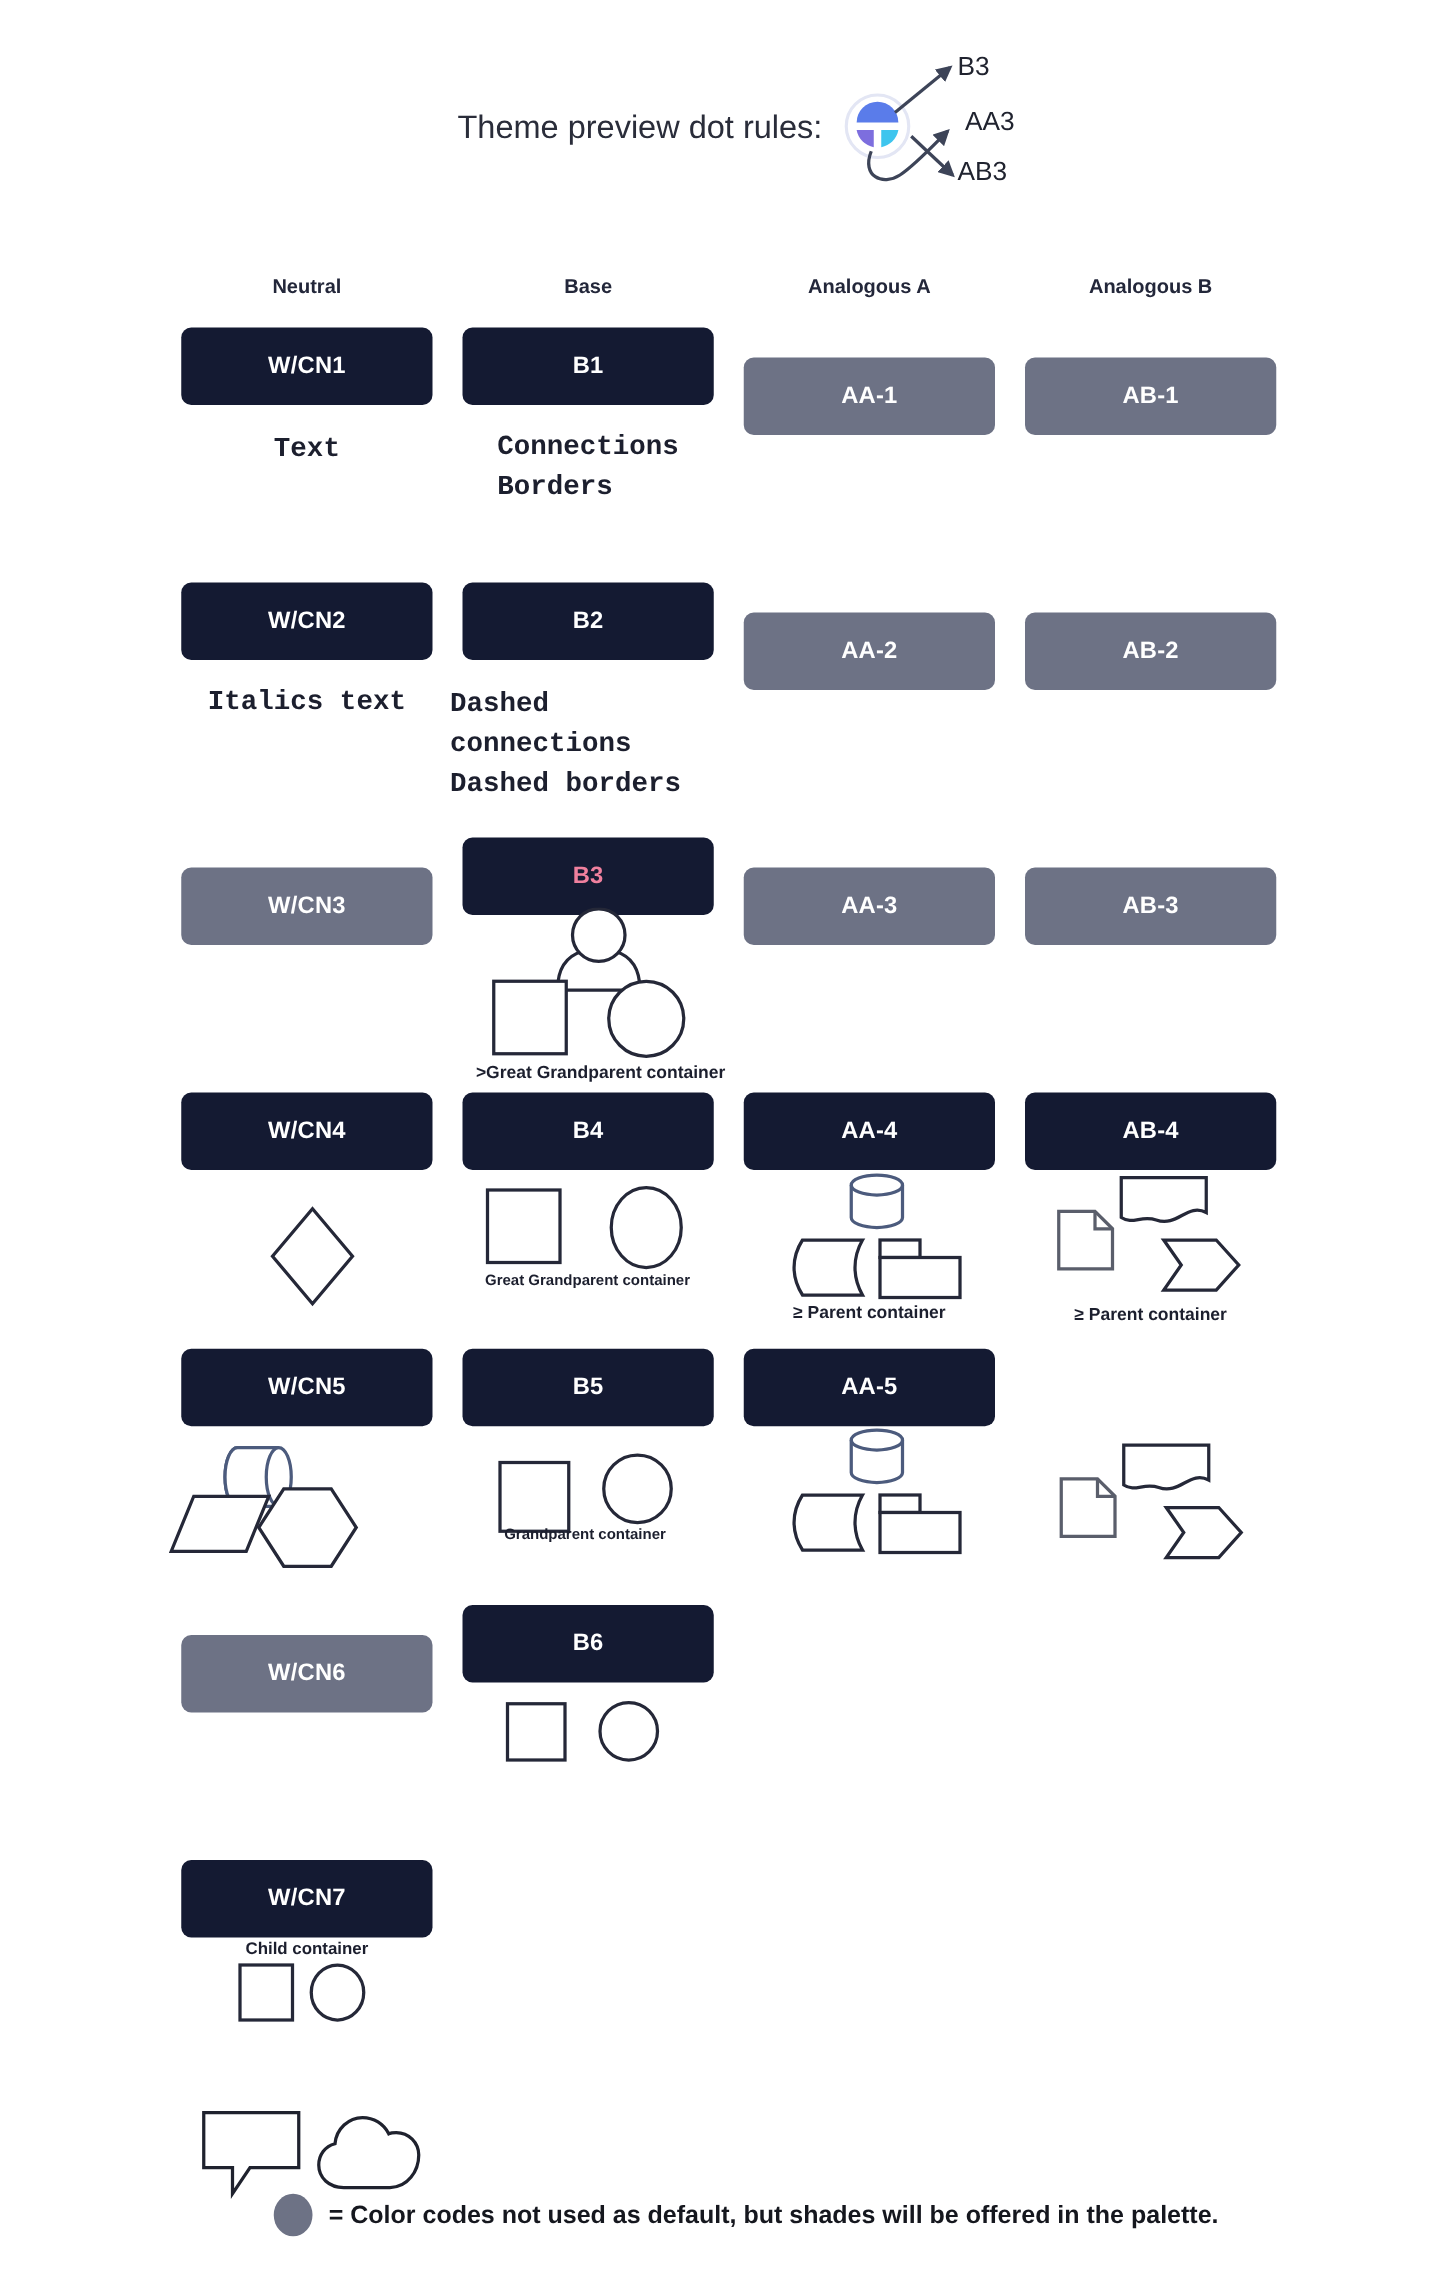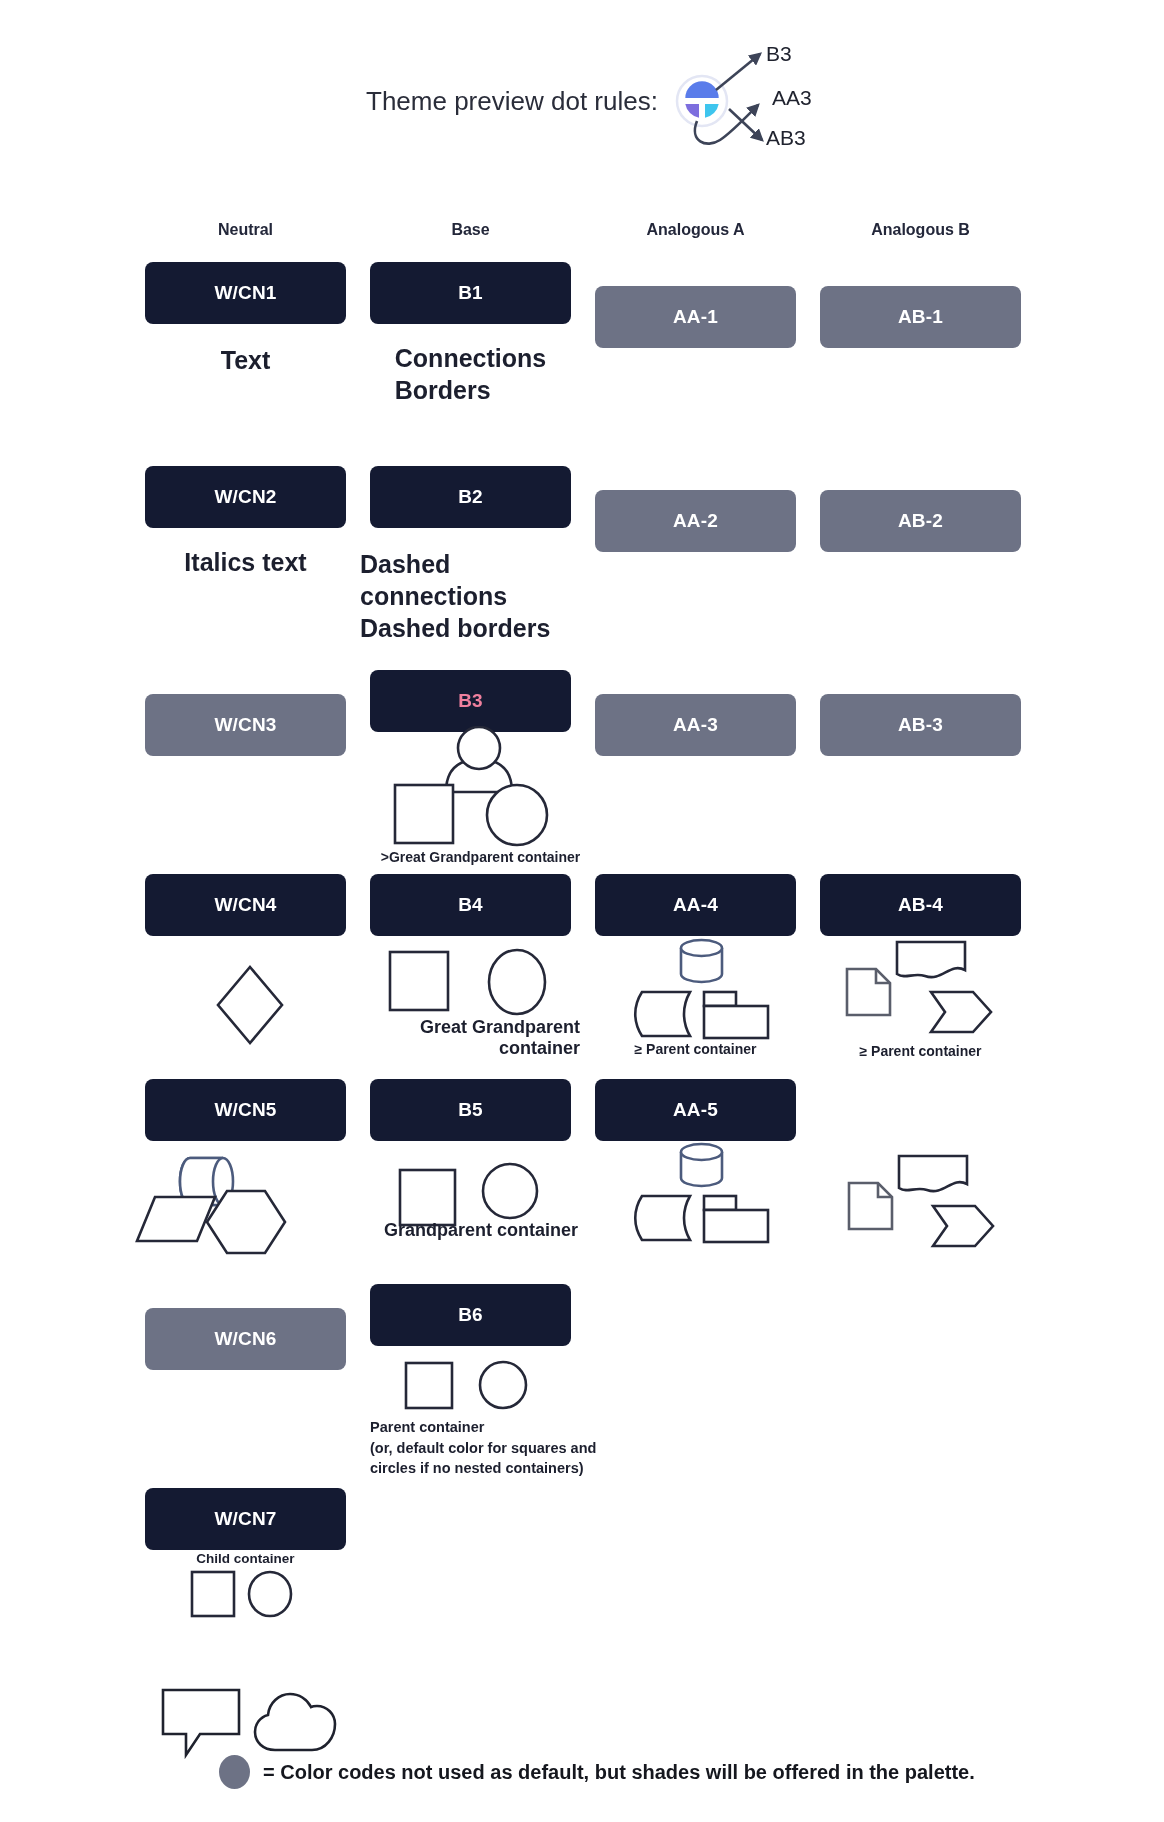--- a/index.html
+++ b/index.html
@@ -8,24 +8,24 @@
   .title{position:absolute;left:366px;top:86px;font-size:26px;font-weight:400;color:#2a2d3a;}
   .dlabel{position:absolute;font-size:21px;font-weight:400;color:#20232f;}
   .hdr{position:absolute;width:201px;text-align:center;font-weight:700;font-size:16px;color:#23273a;}
   .swatch{position:absolute;width:201px;height:62px;border-radius:8px;display:flex;align-items:center;
           justify-content:center;font-weight:700;font-size:19px;letter-spacing:.2px;color:#ffffff;}
   .dark{background:#141a32;}
   .gray{background:#6d7285;margin-top:24px;}
   .pink-text{color:#f0809e;}
   .cap{position:absolute;font-weight:700;color:#1c1f2e;}
   .center{text-align:center;}
-  .stack{line-height:32px;font-size:25px;}
+  .stack{line-height:32px;font-size:22px;font-family:Liberation Mono, monospace;}
   .stack-inner{display:inline-block;text-align:left;}
   .small{font-size:14px;}
-  .mid{font-size:18px;text-align:right;}
+  .mid{font-size:12px;}
   .b6cap{font-size:14.5px;line-height:20.5px;text-align:left;}
   .shape{position:absolute;}
   .legend-dot{position:absolute;left:219px;top:1755px;width:31px;height:34px;border-radius:50%;background:#6d7285;}
   .legend-text{position:absolute;left:263px;top:1757px;font-size:20px;font-weight:700;line-height:31px;color:#15171e;}
 </style>
 </head>
 <body>
 
 <div class="canvas">
 
@@ -160,25 +160,20 @@
     <path d="M 101,56 L 143,56 L 161,76 L 143,96 L 101,96 L 115,76 Z" stroke="#252838"></path>
   </svg>
 
   <div class="swatch gray" style="left:145px;top:1284px">W/CN6</div>
   <div class="swatch dark" style="left:370px;top:1284px">B6</div>
 
   <svg class="shape" style="left:404px;top:1356px" width="130" height="56" viewBox="0 0 130 56" fill="#ffffff" stroke="#252838" stroke-width="2.6">
     <rect x="2" y="7" width="46" height="45"></rect>
     <circle cx="99" cy="29" r="23"></circle>
   </svg>
-  <div class="cap b6cap" style="left:370px;top:1417px;width:230px">
-    <div>Parent container</div>
-    <div>(or, default color for squares and</div>
-    <div>circles if no nested containers)</div>
-  </div>
 
   <div class="swatch dark" style="left:145px;top:1488px">W/CN7</div>
   <div class="cap center" style="left:145px;top:1551px;width:201px;font-size:13.5px">Child container</div>
 
   <svg class="shape" style="left:190px;top:1568px" width="110" height="52" viewBox="0 0 110 52" fill="#ffffff" stroke="#252838" stroke-width="2.6">
     <rect x="2" y="4" width="42" height="44"></rect>
     <ellipse cx="80" cy="26" rx="21" ry="22"></ellipse>
   </svg>
 
   <svg class="shape" style="left:160px;top:1686px" width="180" height="74" viewBox="0 0 180 74" fill="#ffffff" stroke="#1f222e" stroke-width="2.6">

